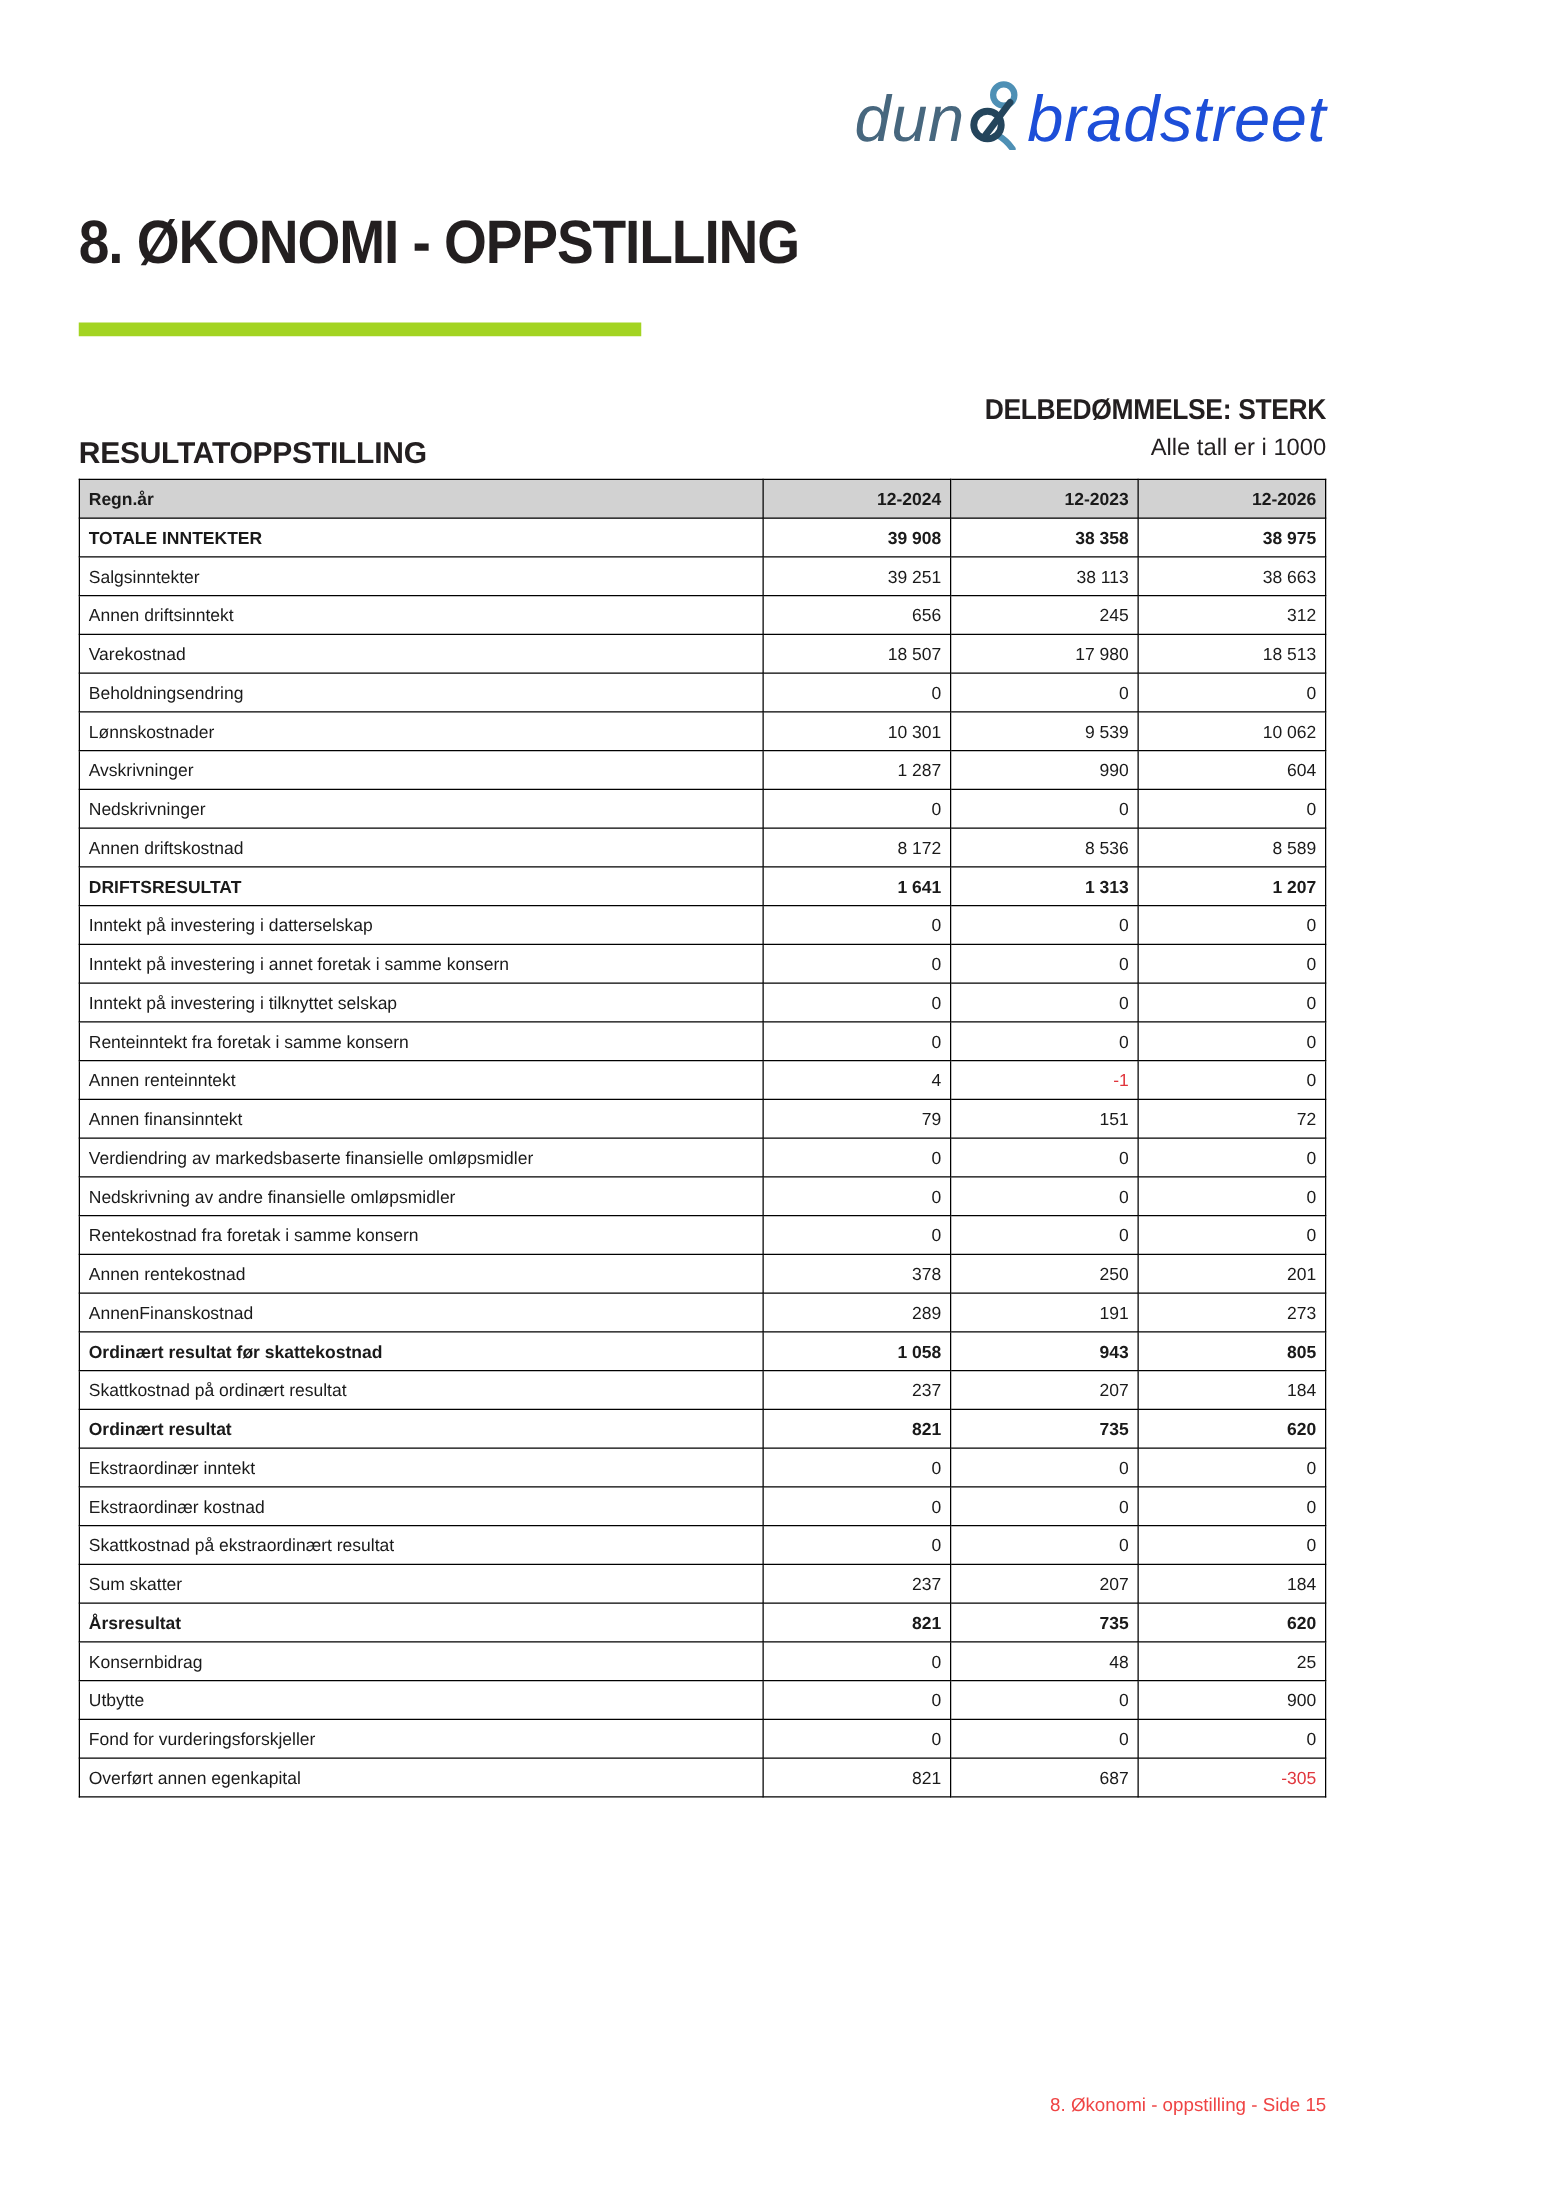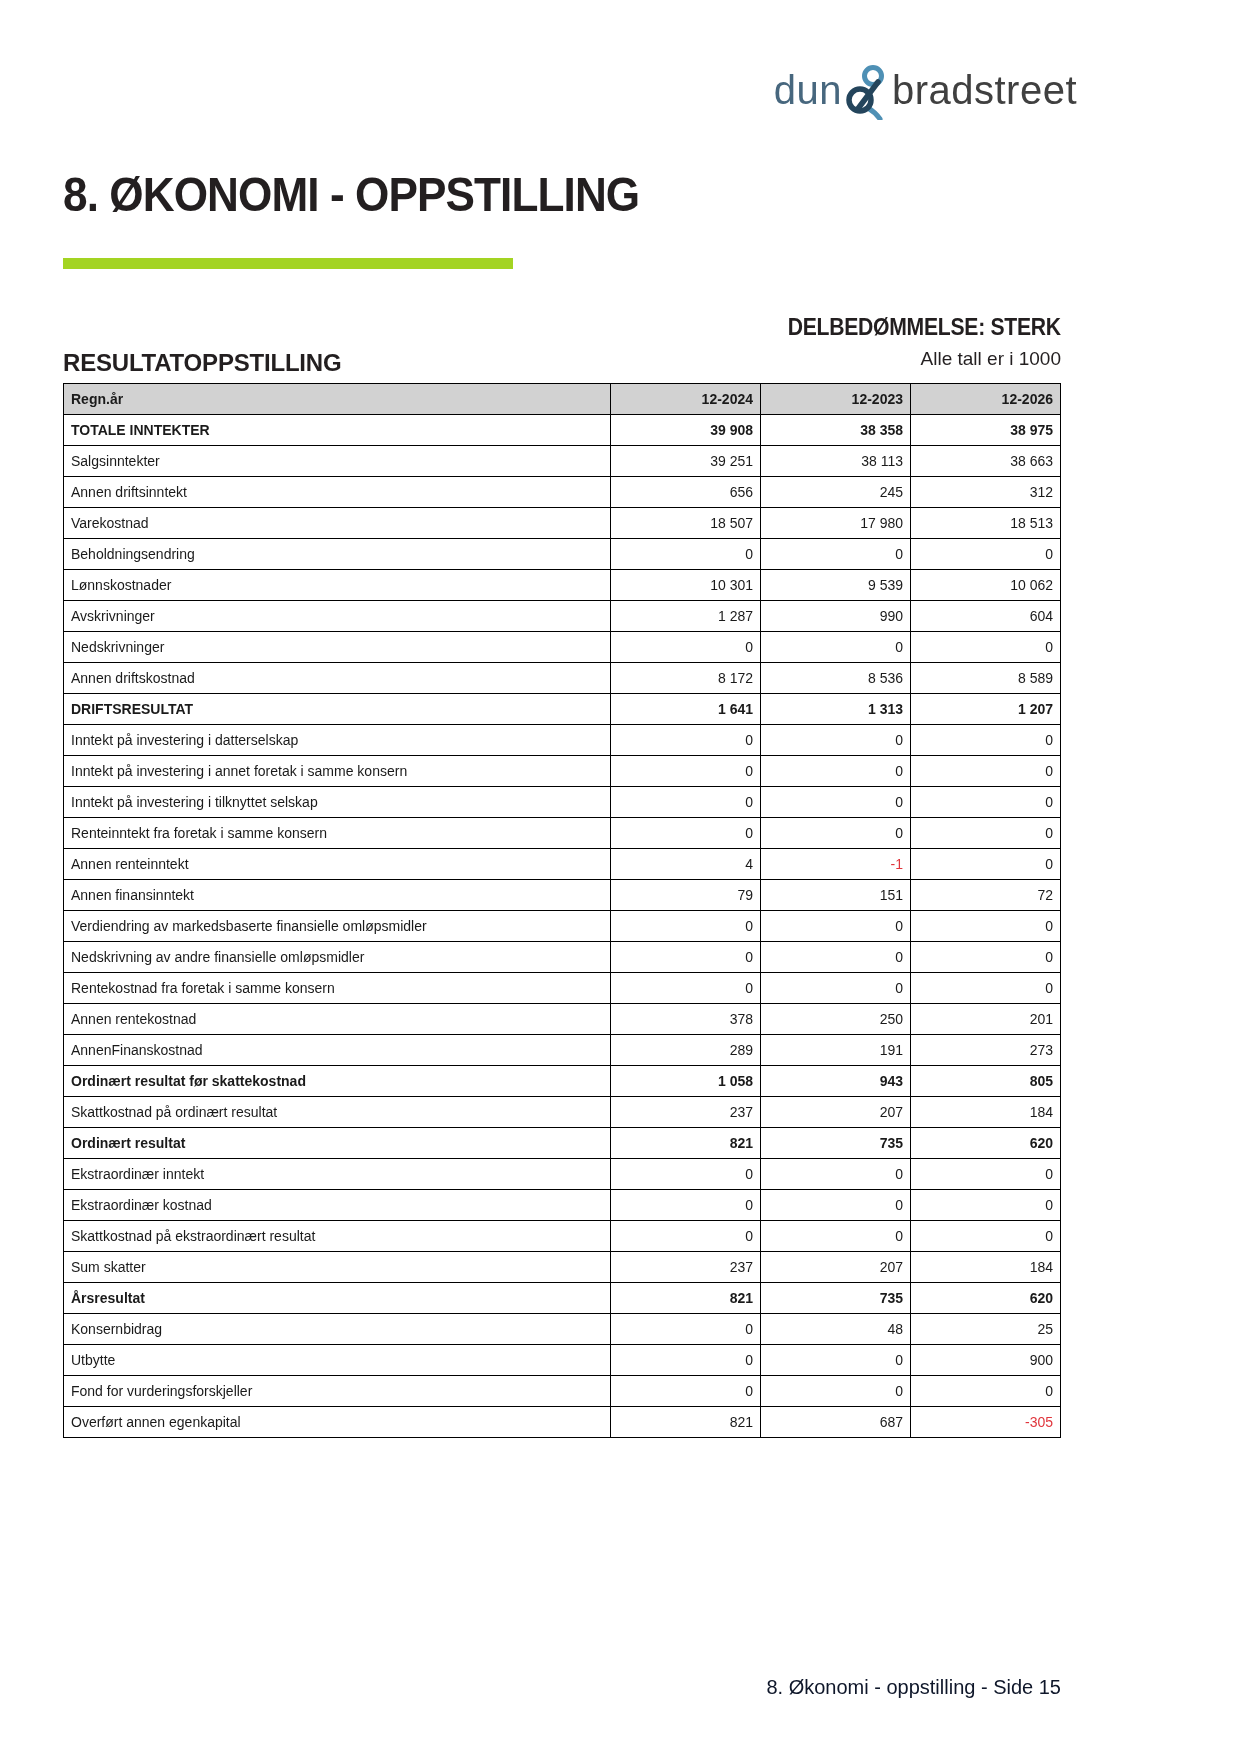--- a/index.html
+++ b/index.html
@@ -5,26 +5,26 @@
   * { margin:0; padding:0; box-sizing:border-box; }
   html,body { background:#ffffff; }
   body { font-family:"Liberation Sans", sans-serif; color:#231f20; }
   .page {
     position:relative; width:1241px; height:1754px; margin:0 auto;
     background:#ffffff; overflow:hidden;
   }
 
   
   .logo {
-    position:absolute; top:62px; right:164px;
+    position:absolute; top:62px; right:180px;
     display:flex; align-items:flex-start; line-height:1;
-    font-size:40px; letter-spacing:0.5px; font-weight:400;
+    font-size:52px; letter-spacing:0.5px; font-weight:400;font-style:italic;
   }
   .logo .dun   { color:#47677e; margin-top:8px; }
-  .logo .brad  { color:#404040; margin-top:8px;text-align:right; }
+  .logo .brad  { color:#1d4ed8; margin-top:8px;text-align:right; }
   .logo .ampwrap { width:46px; height:58px; margin:0 2px; position:relative; }
 
   
   .page-title {
     position:absolute; left:63px; top:166px;
     font-size:49px; font-weight:800; color:#231f20;
     letter-spacing:-1px; white-space:nowrap;
     transform:scaleX(0.9); transform-origin:left center;
   }
   .accent-bar {
@@ -63,21 +63,21 @@
   table.results thead th { background:#d2d2d2; font-weight:700; }
   table.results th.num, table.results td.num { text-align:right; }
   table.results tr.bold td { font-weight:700; }
   table.results td.neg { color:#e0353c; }
   col.c-label { width:547px; }
   col.c-num { width:150px; }
 
   
   .page-footer {
     position:absolute; right:180px; top:1676px;
-    font-size:20px; color:#0f172a; white-space:nowrap;
+    font-size:15px; color:#ef4444; white-space:nowrap;
   }
 </style>
 </head>
 <body>
 
 <div class="page">
 
   <div class="logo">
     <span class="dun">dun</span>
     <span class="ampwrap">

